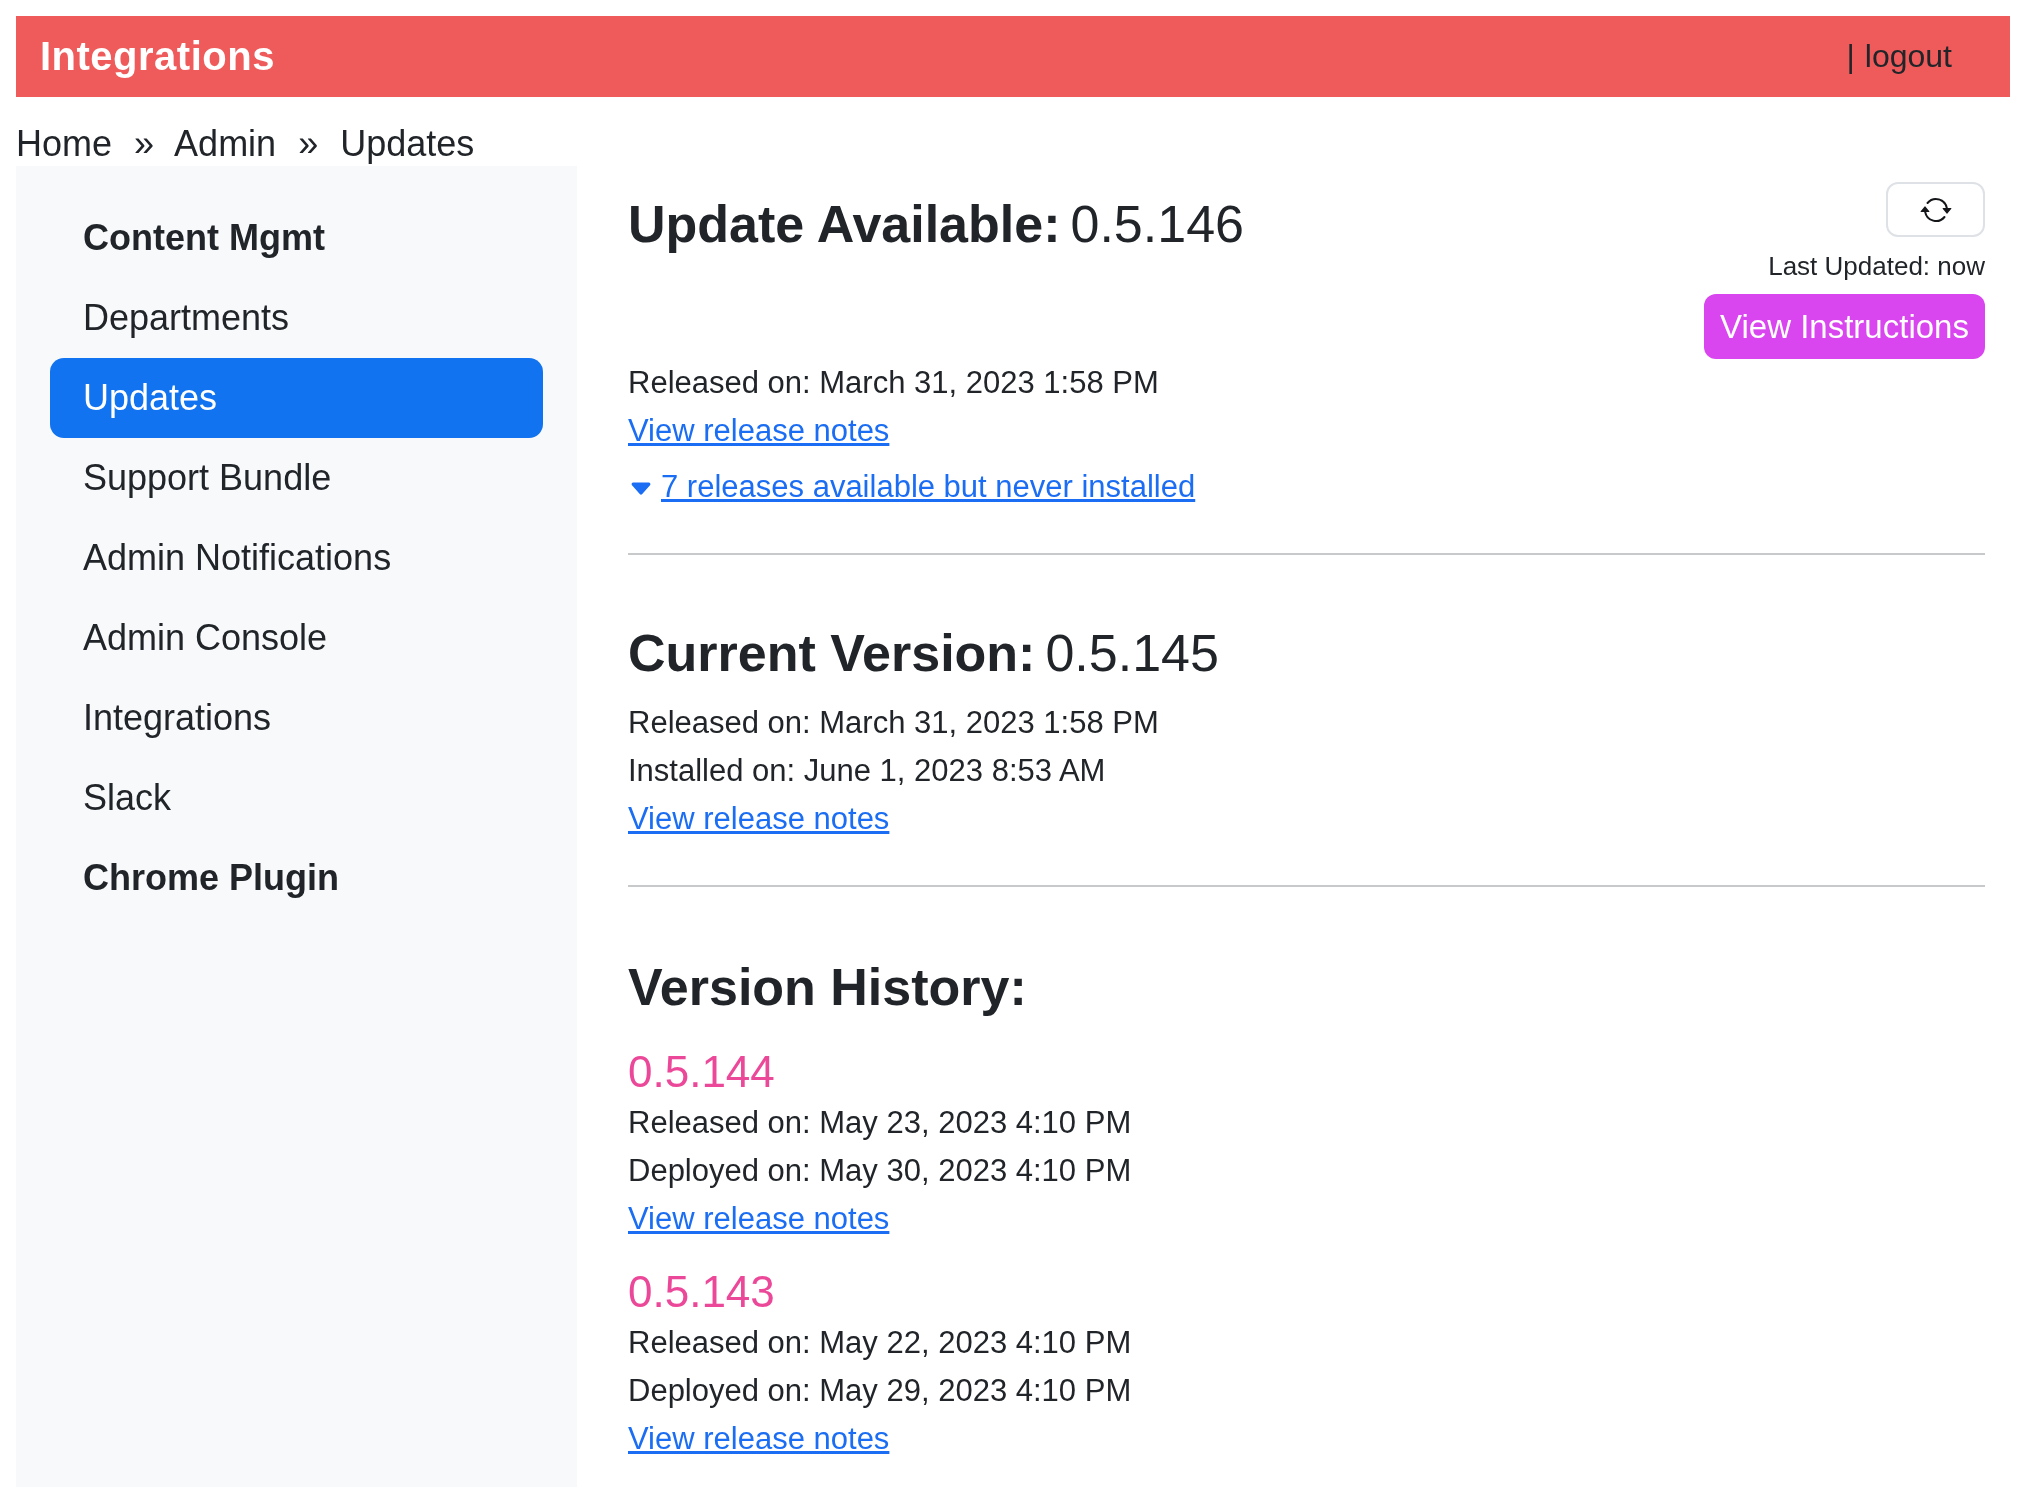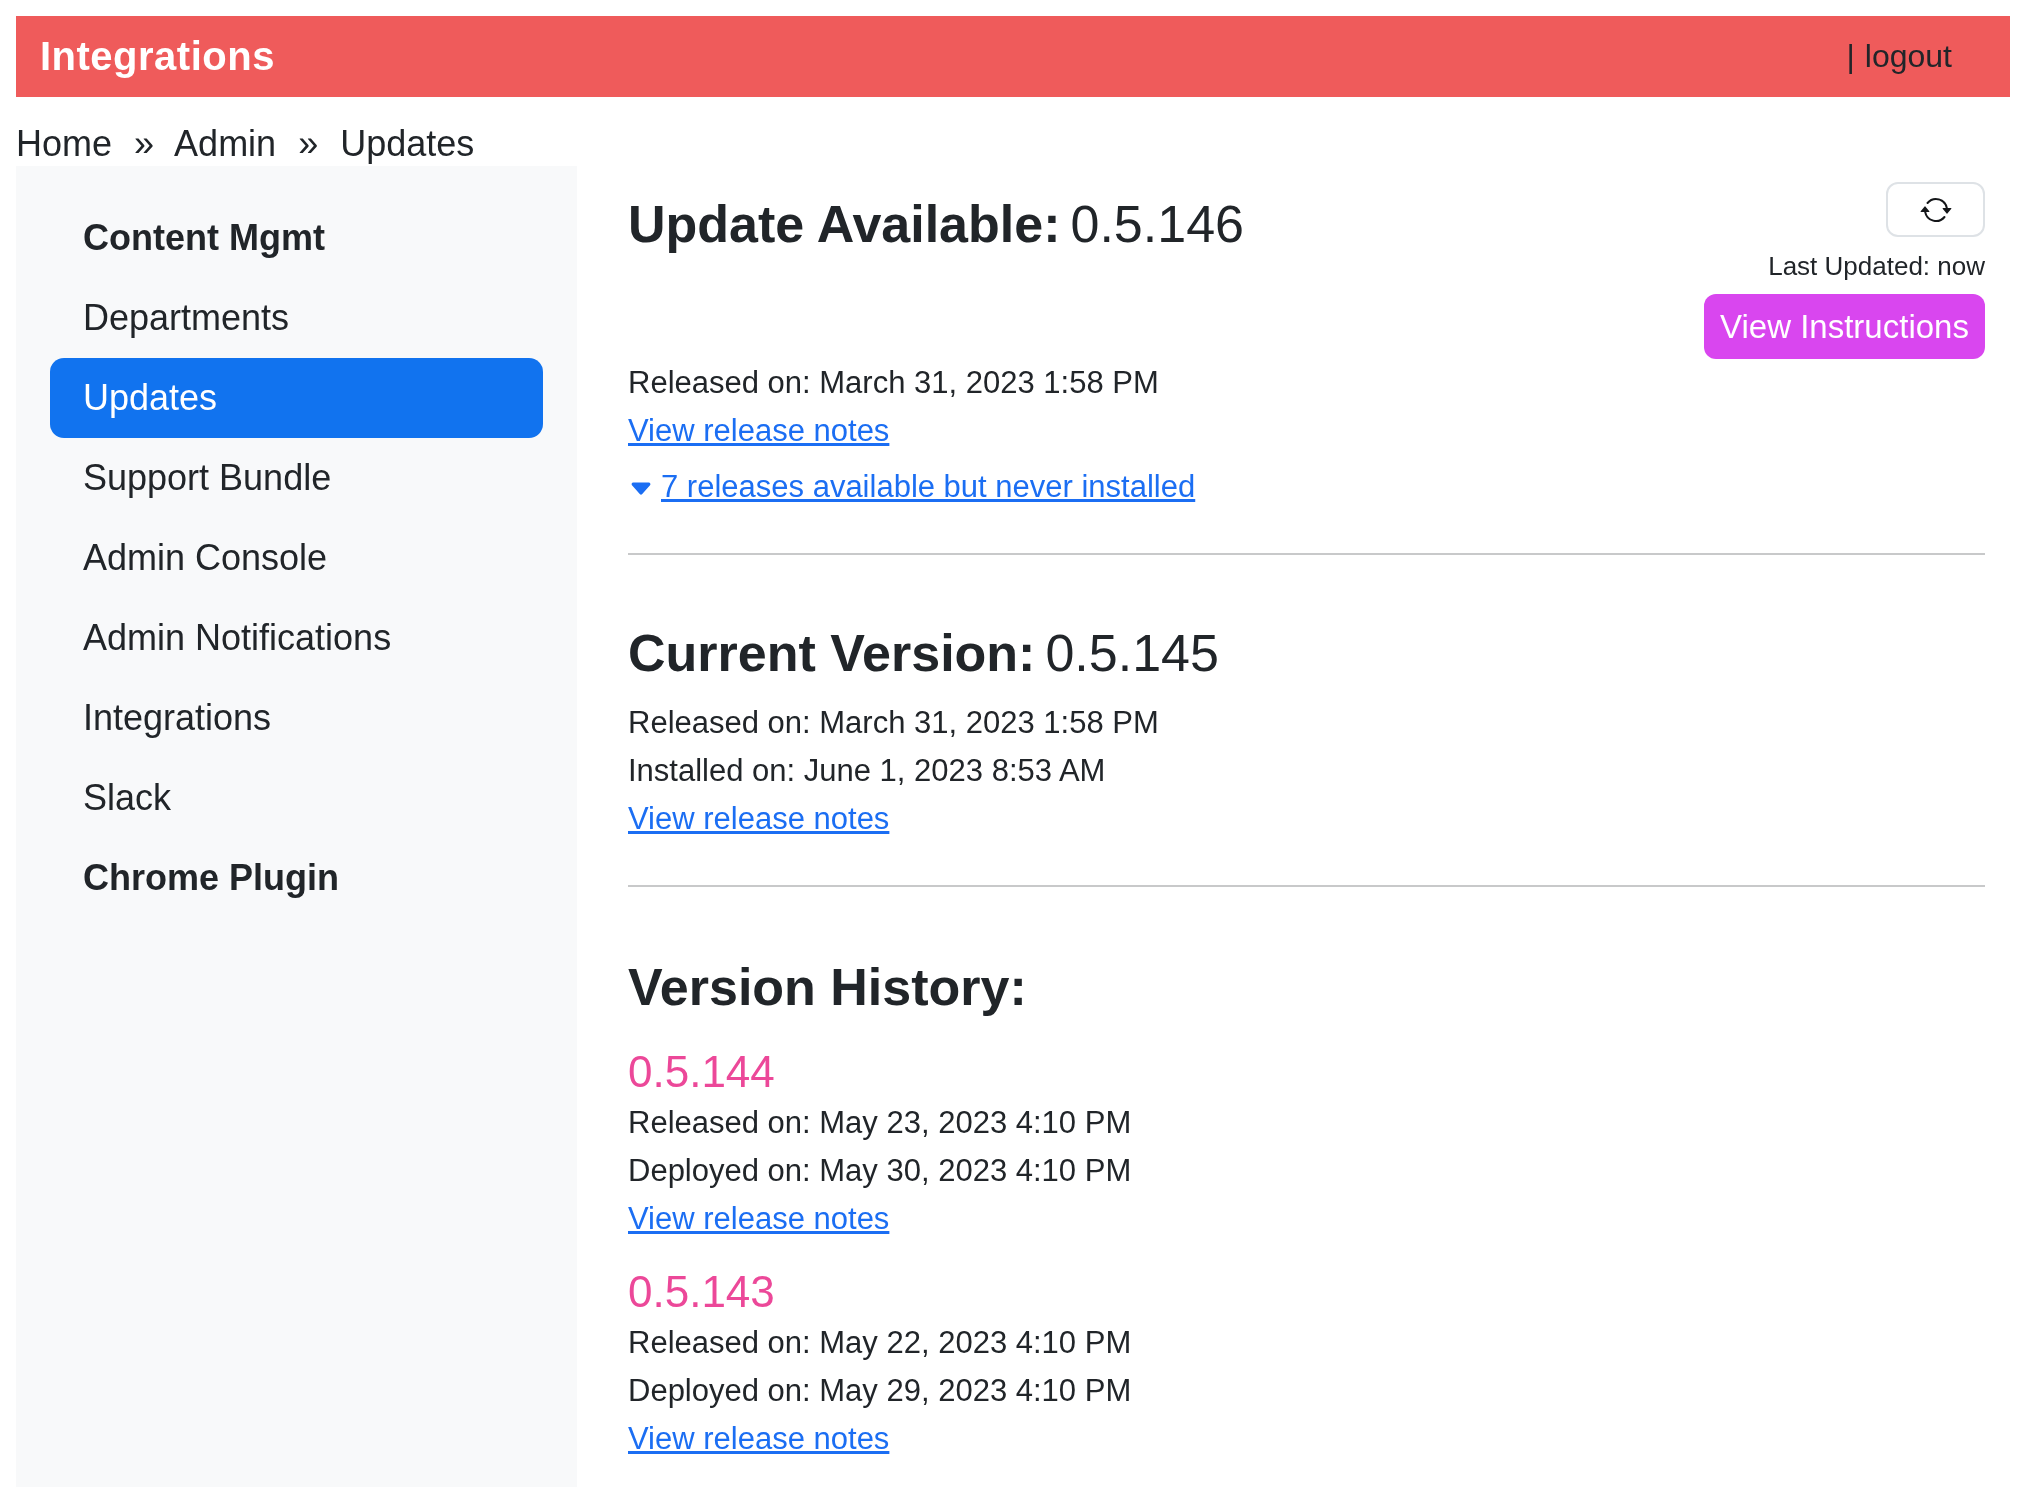--- a/index.html
+++ b/index.html
@@ -85,22 +85,22 @@
   <span class="crumb">Updates</span>
 </nav>
 
 <div class="layout">
 
   <aside class="sidebar">
     <div class="side-item strong">Content Mgmt</div>
     <div class="side-item">Departments</div>
     <div class="side-item active">Updates</div>
     <div class="side-item">Support Bundle</div>
+    <div class="side-item">Admin Notifications</div>
     <div class="side-item">Admin Console</div>
-    <div class="side-item">Admin Notifications</div>
     <div class="side-item">Integrations</div>
     <div class="side-item">Slack</div>
     <div class="side-item strong">Chrome Plugin</div>
   </aside>
 
   <main class="content">
 
     <section class="sec-update">
       <div class="top-row">
         <h1><span class="h-label">Update Available:</span><span class="h-version">0.5.146</span></h1>

